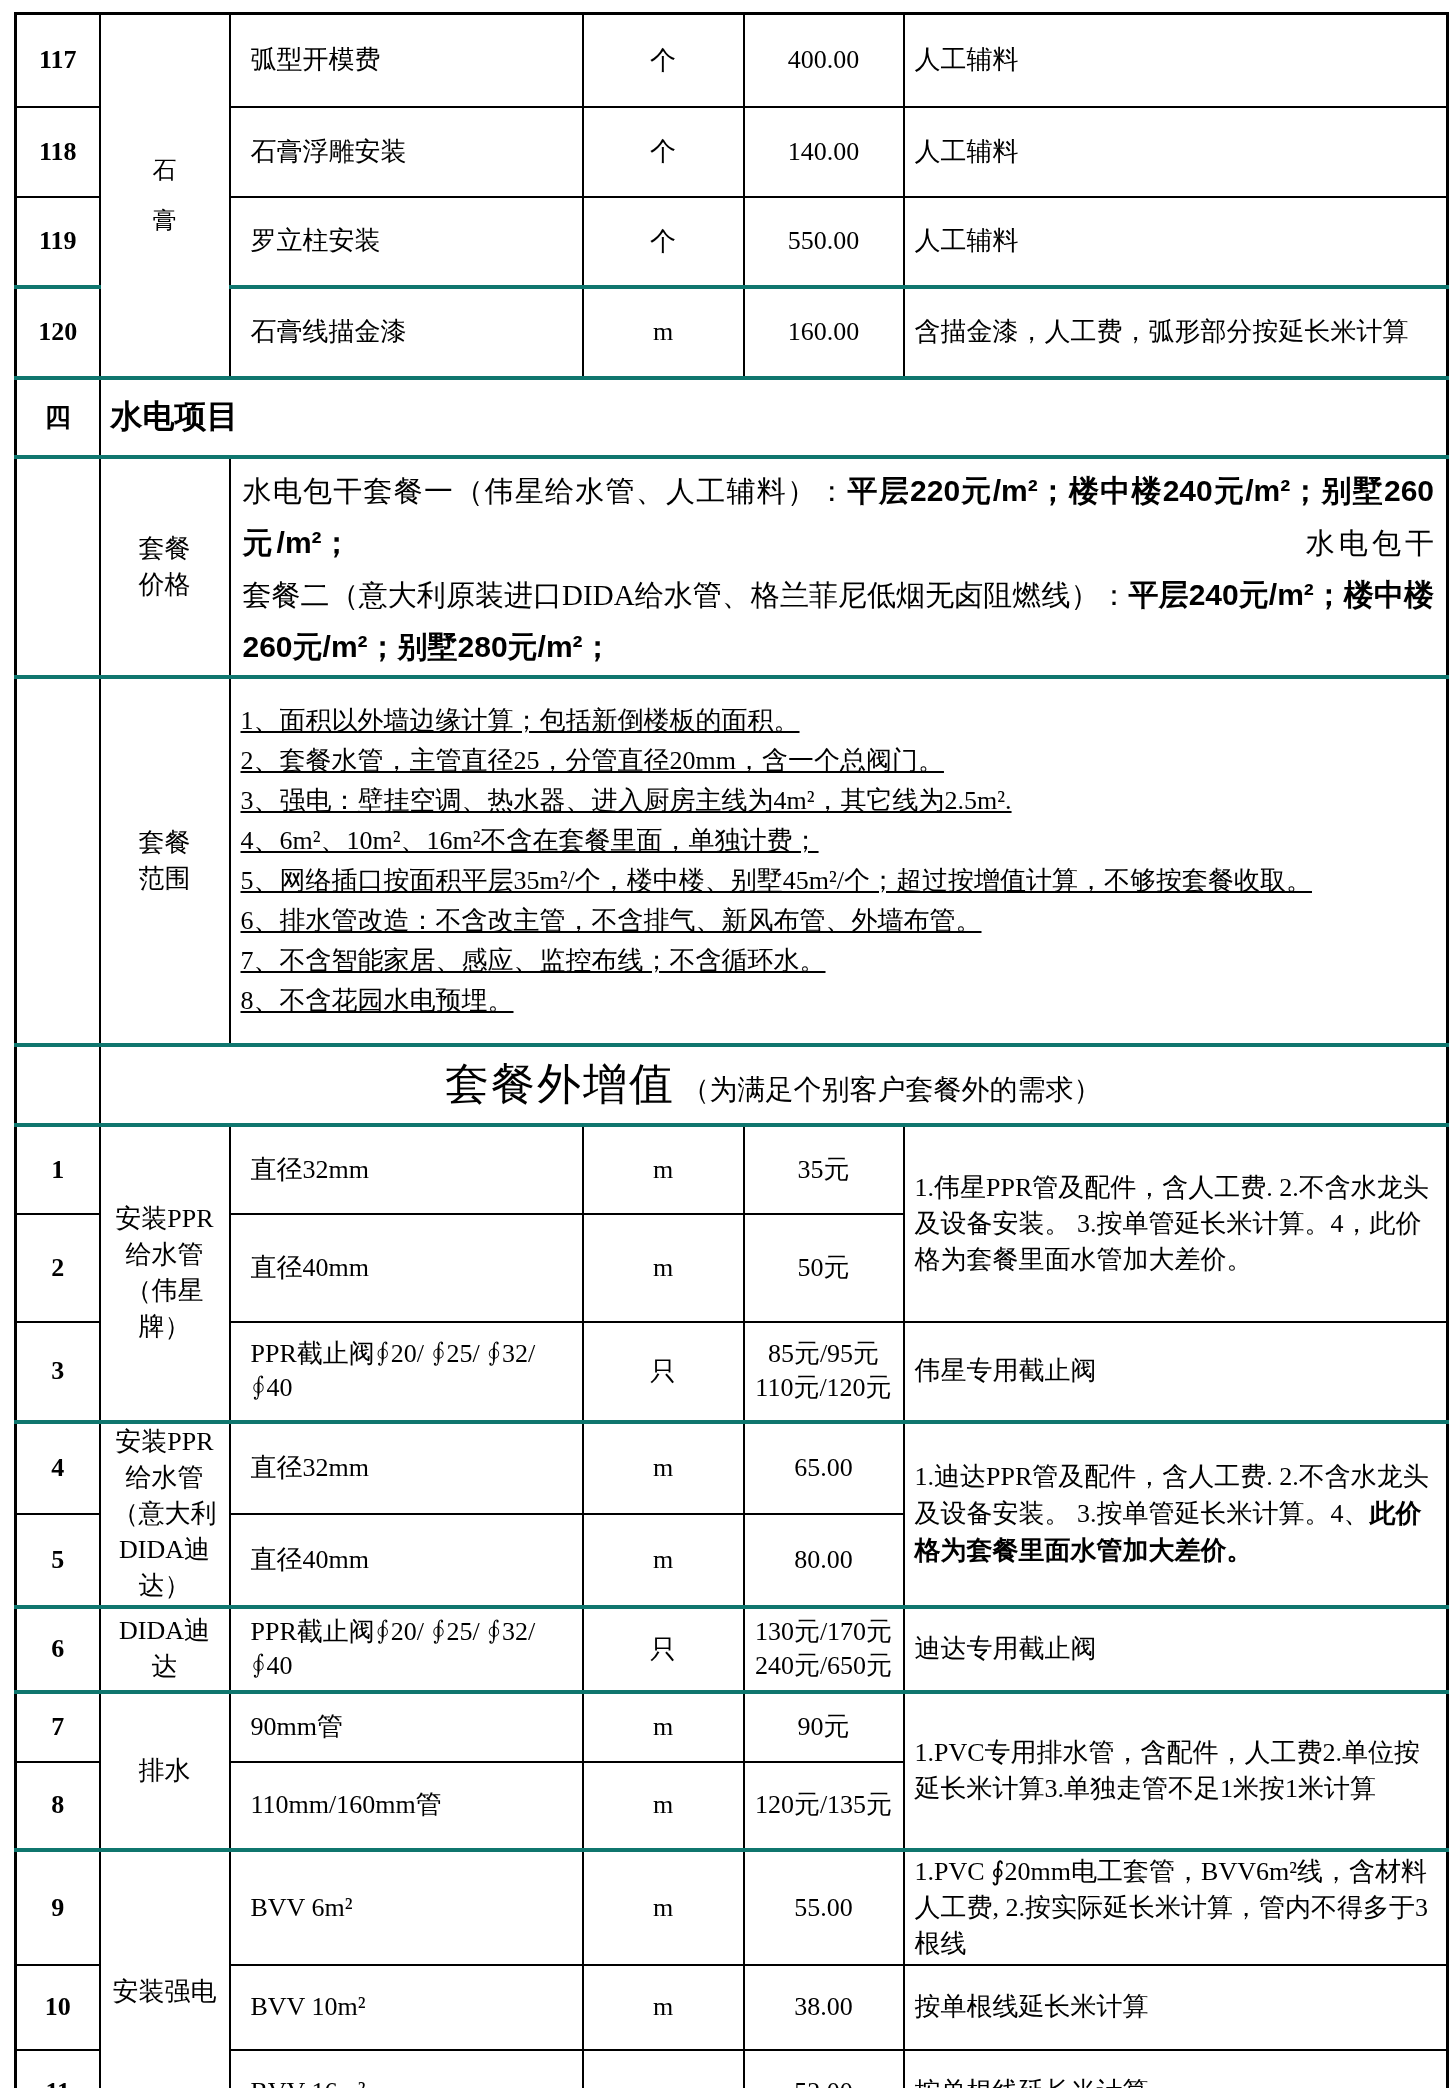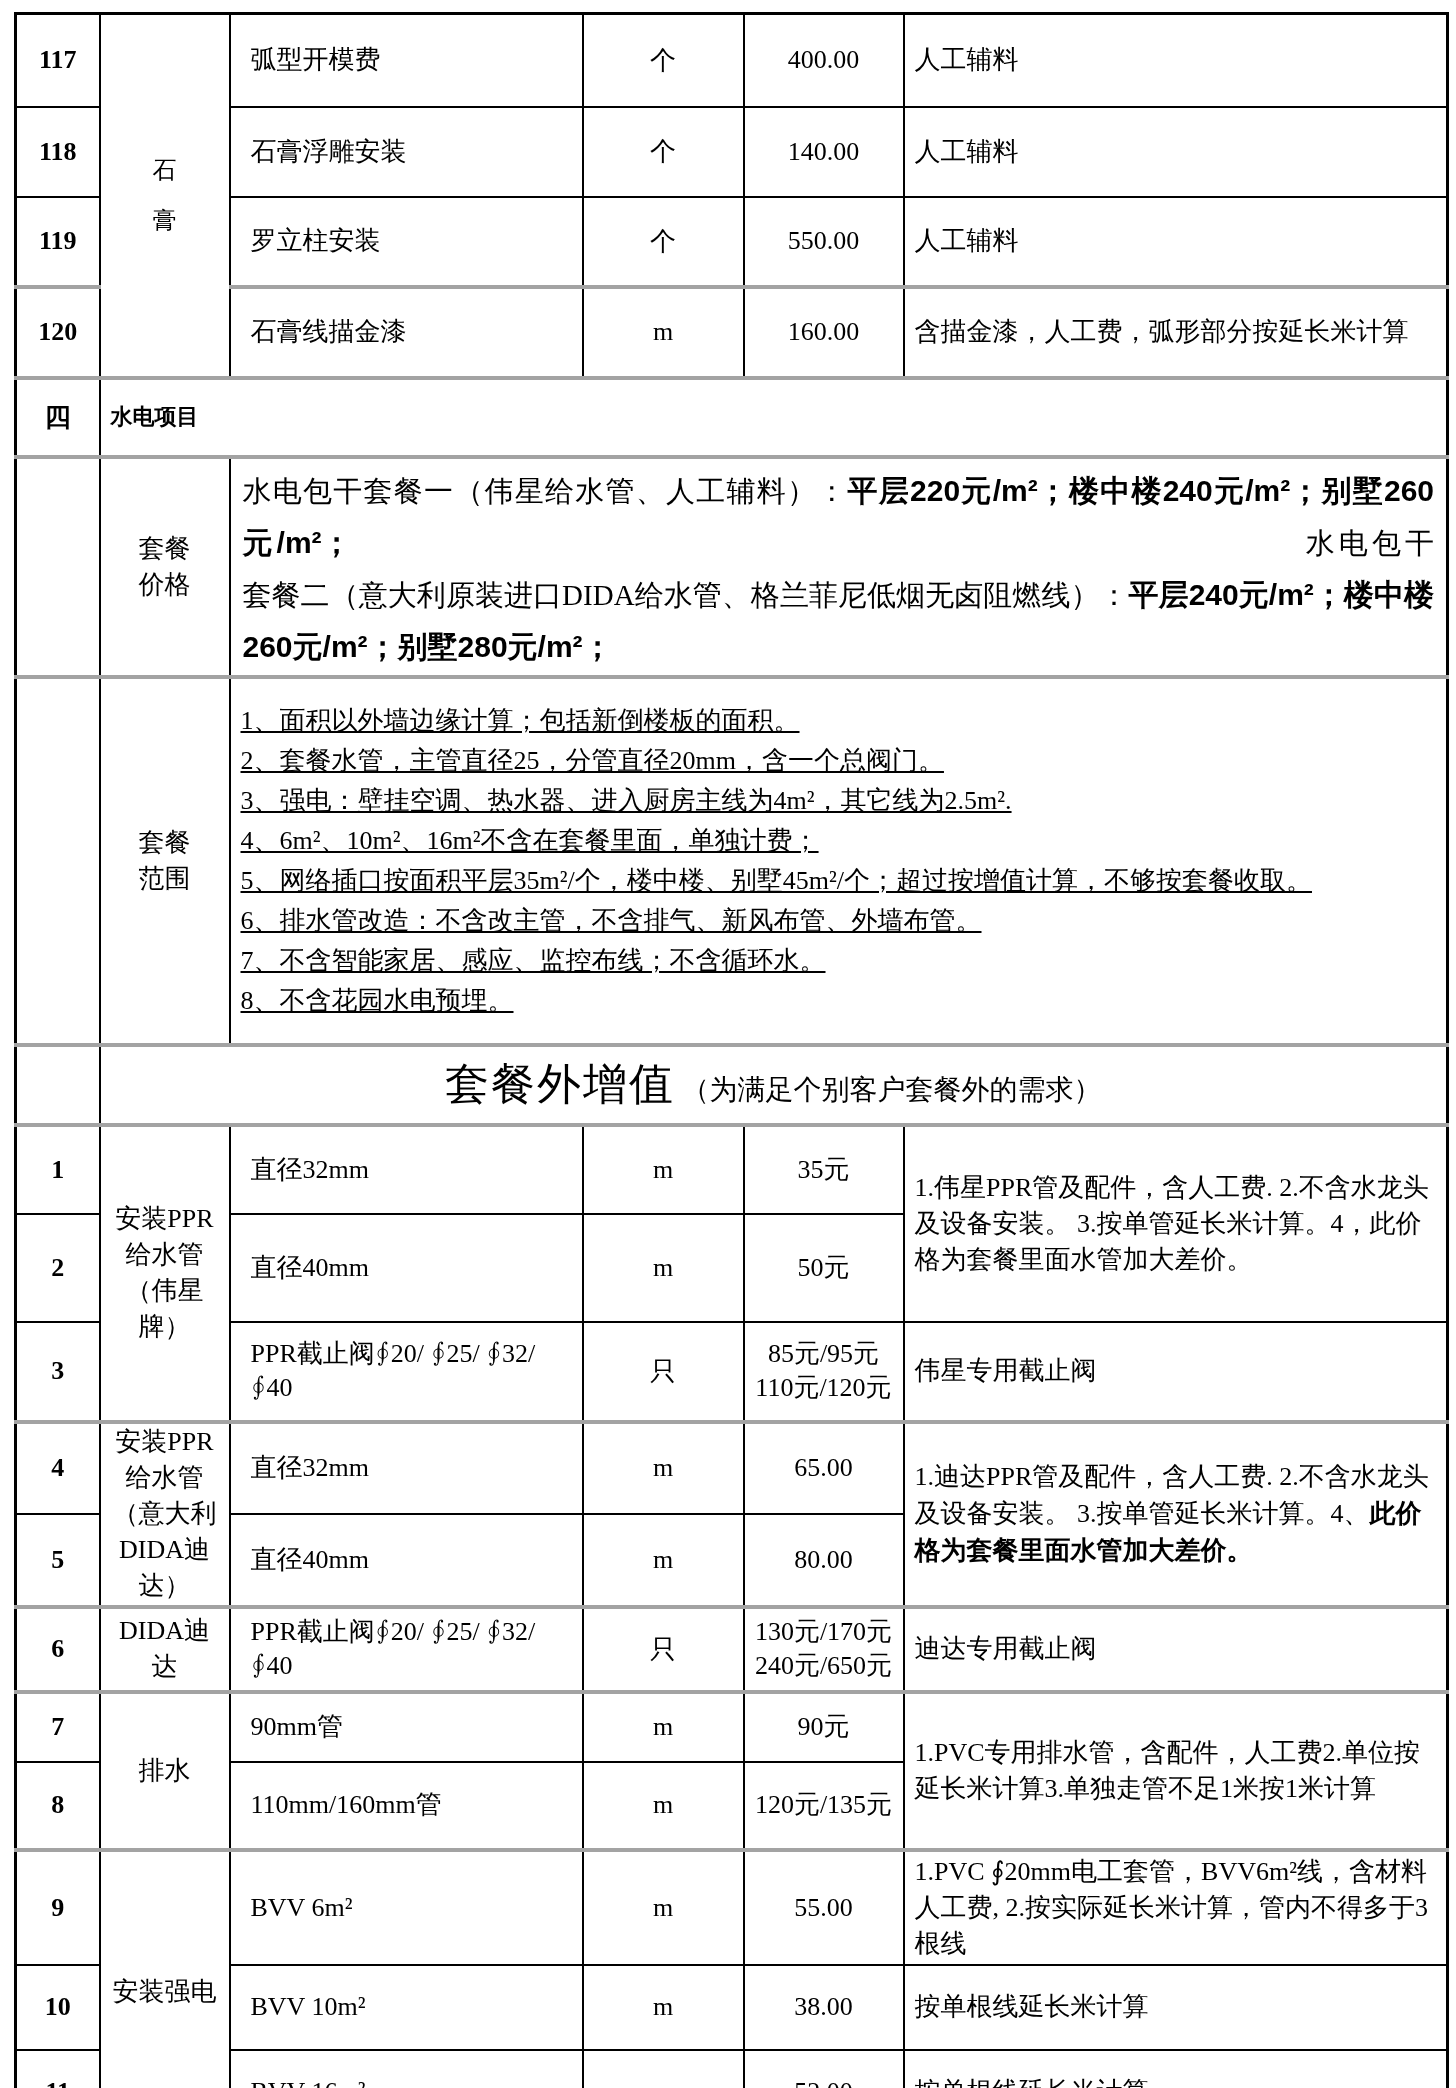--- a/index.html
+++ b/index.html
@@ -2,40 +2,40 @@
 <html><head>
 <meta charset="utf-8">
 <style>
   html,body{margin:0;padding:0;background:#ffffff;}
   body{width:1456px;height:2088px;position:relative;color:#000;
        font-family:"Liberation Serif","DejaVu Serif",serif;}
   table.price-table{border-collapse:collapse;table-layout:fixed;
        position:absolute;left:14px;top:12px;width:1432px;}
   td{border:2px solid #000;overflow:hidden;vertical-align:middle;
      font-size:26px;padding:0;}
-  tr.thick > td{border-top:4px solid #a3a3a3;}
+  tr.thick > td{border-top:4px solid #0f766e;}
   table.price-table{border:3px solid #000;}
 
   
   .rh-117{height:93px}.rh-118{height:90px}.rh-119{height:90px}.rh-120{height:91px}
   .rh-sec{height:79px}.rh-price{height:203px}.rh-scope{height:368px}.rh-ehdr{height:80px}
   .rh-1{height:89px}.rh-2{height:108px}.rh-3{height:100px}.rh-4{height:92px}
   .rh-5{height:93px}.rh-6{height:85px}.rh-7{height:70px}.rh-8{height:88px}
   .rh-9{height:99px}.rh-10{height:85px}.rh-11{height:85px}
 
   td.no{text-align:center;font-weight:bold;}
   td.cat{text-align:center;line-height:36px;padding:0 6px;}
   td.item{text-align:left;padding:2px 4px 2px 20px;line-height:34px;}
   td.unit{text-align:center;}
   td.price{text-align:center;line-height:34px;}
   td.note{text-align:left;padding:2px 6px 2px 10px;line-height:36px;}
 
   .vert{width:30px;margin:0 auto;word-break:break-all;line-height:50px;font-size:24px;}
 
-  td.sec-title{font-weight:bold;font-size:22px;text-align:left;padding-left:10px;}
+  td.sec-title{font-weight:bold;font-size:32px;text-align:left;padding-left:10px;}
 
   td.pkg-para{font-size:29px;line-height:51px;text-align:justify;
       padding:6px 12px 2px 12px;vertical-align:top;}
   .hei-bold{font-family:"Liberation Sans","DejaVu Sans",sans-serif;
       font-weight:bold;font-size:30px;}
   .jspacer{display:inline-block;width:950px;height:1px;}
 
   td.scope-cell{vertical-align:middle;padding:4px 10px;text-decoration:underline;}
   .scope-line{font-size:26px;line-height:40px;text-align:left;}
 

